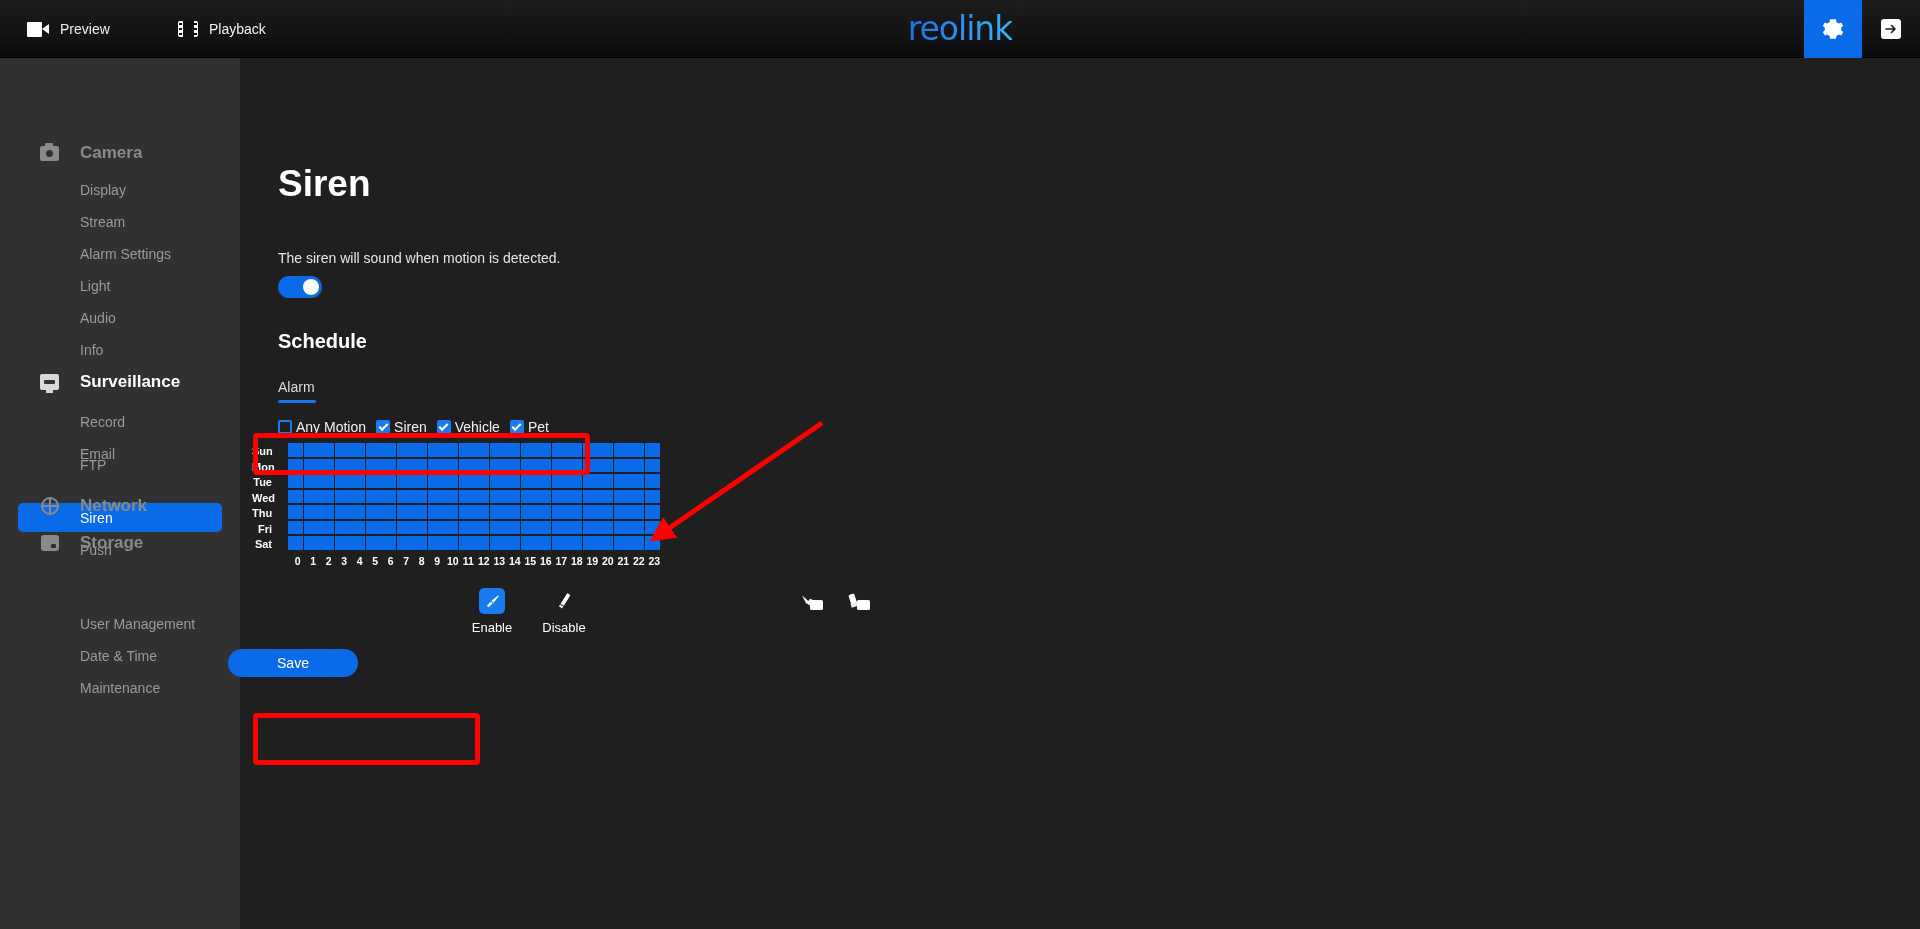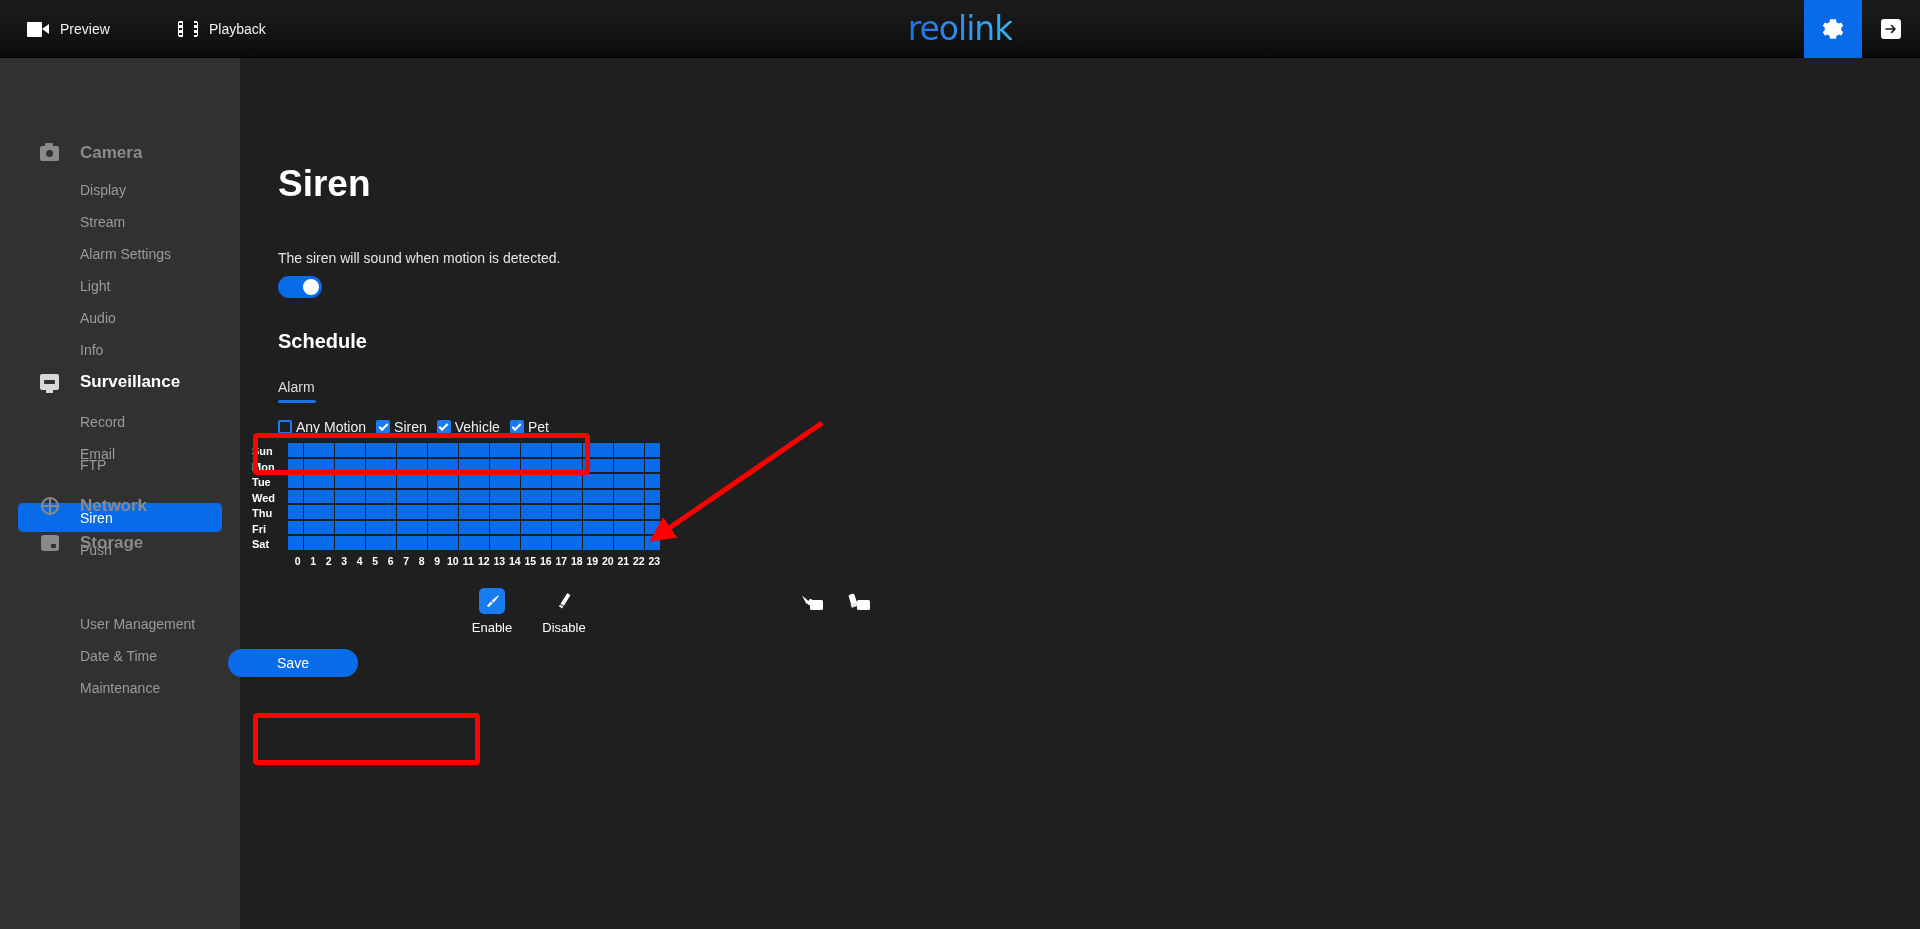--- a/index.html
+++ b/index.html
@@ -147,21 +147,21 @@
     width:9px; height:5px; border-left:2px solid #fff; border-bottom:2px solid #fff;
     transform: rotate(-45deg) translate(1px,-1px);
   }
   .cb-label { font-size:14px; color:#f0f0f0; white-space:nowrap; }
 
   
   .sched { position:absolute; left:12px; top:385px; }
   .sched-grid { display:flex; }
   .day-col { width:36px; padding-top:1px; }
   .day-label {
-    height:15.5px; line-height:15.5px; text-align:right; padding-right:22px;
+    height:15.5px; line-height:15.5px; text-align:right; padding-right:16px;
     font-size:11px; font-weight:bold; color:#ffffff;
   }
   .cells { display:flex; flex-direction:column; }
   .cell-row { display:flex; height:15.5px; }
   .cell { width:15px; height:13.5px; margin-right:0.5px; margin-bottom:2px; flex:none; }
   .cell.on { background:#0a6be8; }
   .hour-row { display:flex; margin-left:38px; margin-top:2px; }
   .hour-lbl { width:15.5px; text-align:center; font-size:10.5px; font-weight:bold; color:#ffffff; flex:none; }
 
   

